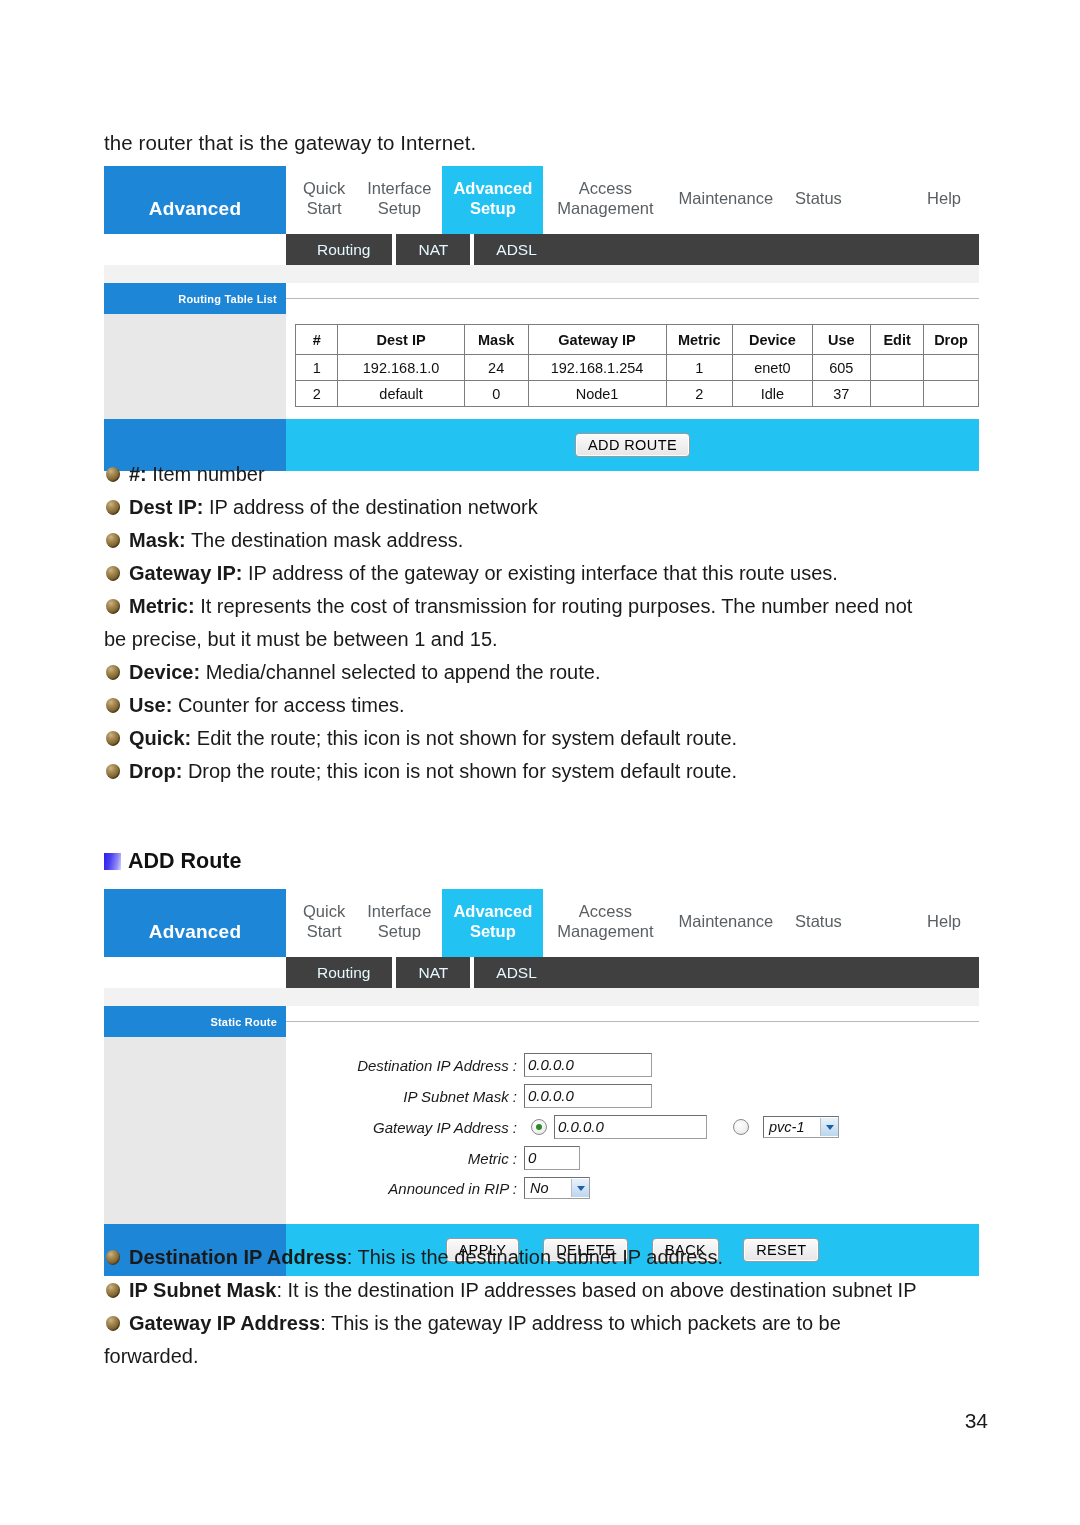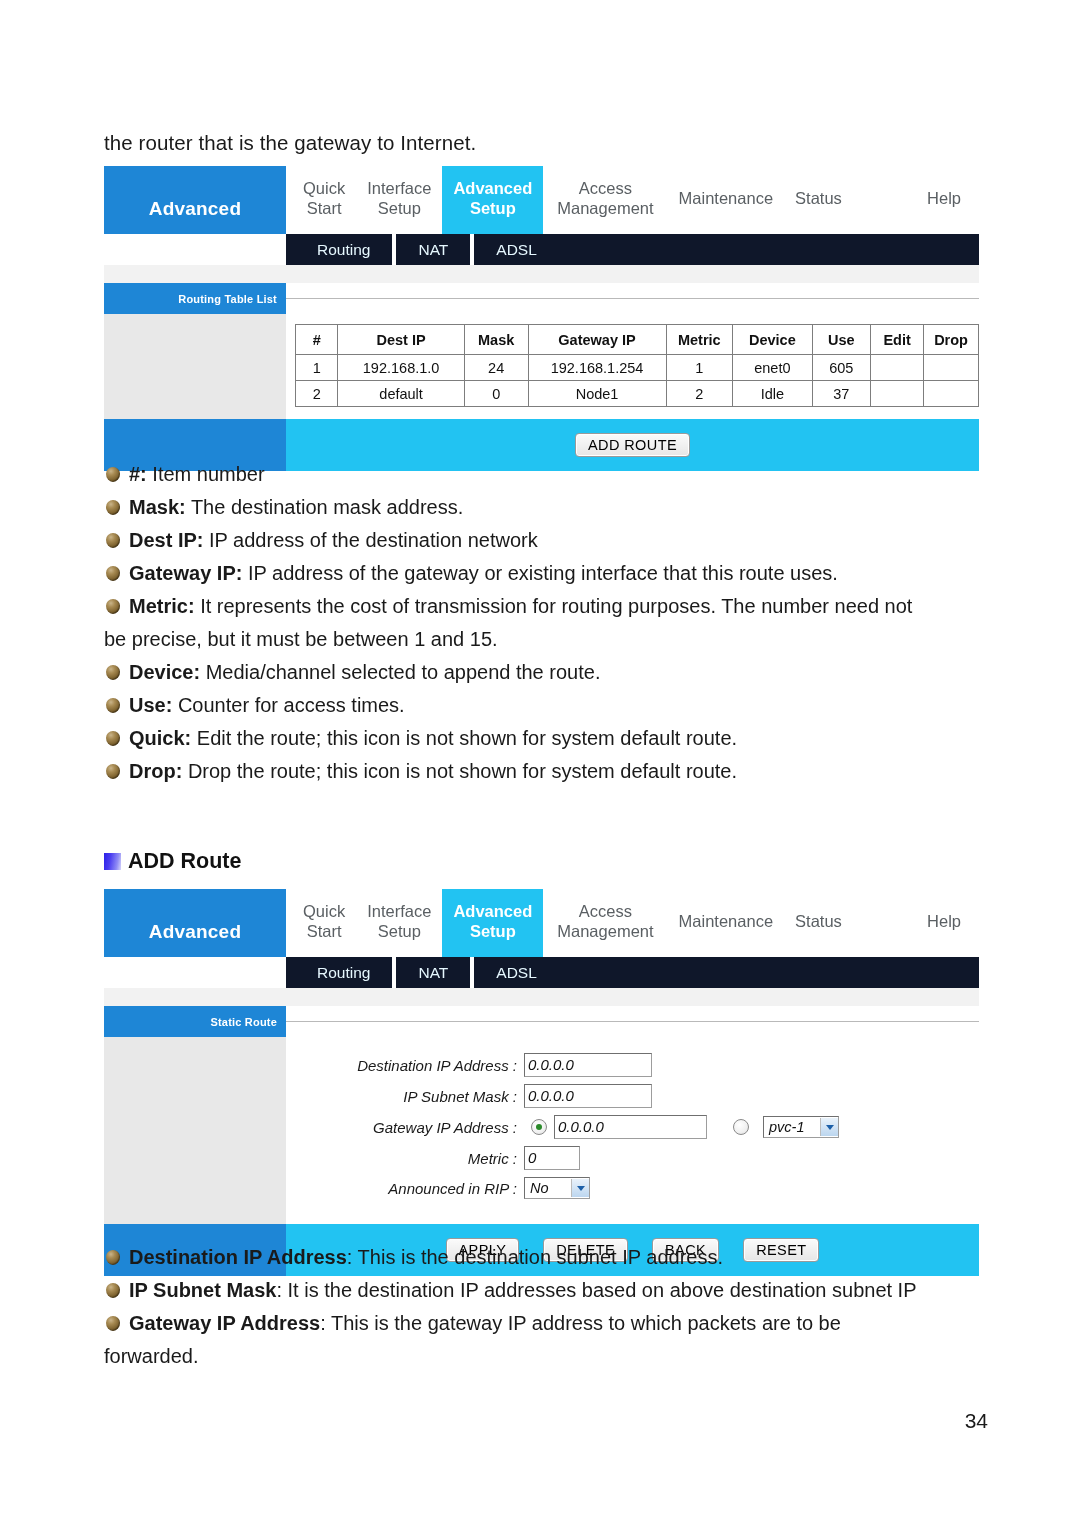--- a/index.html
+++ b/index.html
@@ -133,21 +133,21 @@
   .tab.active {
     background: #22c3f2;
     color: #ffffff;
     font-weight: bold;
   }
   .tab.help { margin-left: auto; padding-right: 18px; }
 
   .subnav {
     display: flex;
     height: 31px;
-    background: #0f172a;
+    background: #404040;
     margin-left: 182px;
     align-items: center;
   }
   .subnav-spacer { width: 9px; }
   .subtab {
     font-size: 15.5px;
     color: #e6f8ff;
     padding: 0 22px;
     line-height: 31px;
     white-space: nowrap;
@@ -459,25 +459,25 @@
     </div>
   </div>
 
   <div class="bullet-list" style="top:458px;">
     <div class="bullet-line">
       <span class="bullet-dot"></span>
       <span class="b">#:</span><span> Item number</span>
     </div>
     <div class="bullet-line">
       <span class="bullet-dot"></span>
+      <span class="b">Dest IP:</span><span> IP address of the destination network</span>
+    </div>
+    <div class="bullet-line">
+      <span class="bullet-dot"></span>
       <span class="b">Mask:</span><span> The destination mask address.</span>
-    </div>
-    <div class="bullet-line">
-      <span class="bullet-dot"></span>
-      <span class="b">Dest IP:</span><span> IP address of the destination network</span>
     </div>
     <div class="bullet-line">
       <span class="bullet-dot"></span>
       <span class="b">Gateway IP:</span><span> IP address of the gateway or existing interface that this route uses.</span>
     </div>
     <div class="bullet-line">
       <span class="bullet-dot"></span>
       <span class="b">Metric:</span><span> It represents the cost of transmission for routing purposes. The number need not</span>
     </div>
     <div class="bullet-line cont">be precise, but it must be between 1 and 15.</div>

